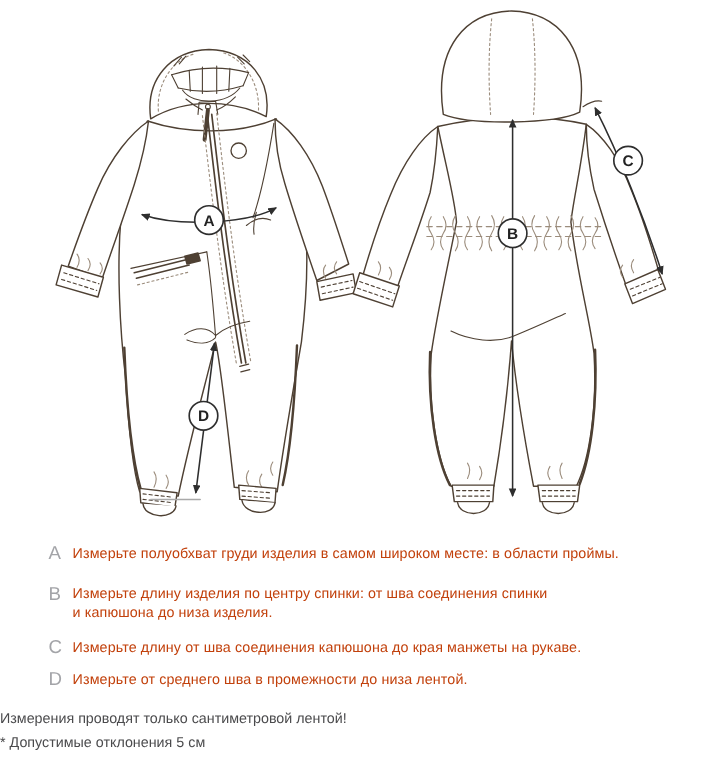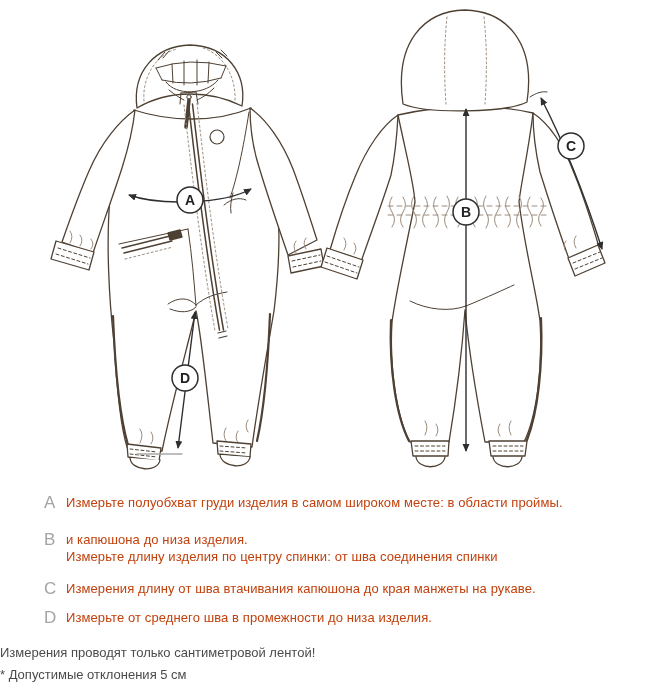--- a/index.html
+++ b/index.html
@@ -217,33 +217,33 @@
   <div class="measure-list">
 
     <div class="measure-row row-a">
       <span class="measure-letter">A</span>
       <div class="measure-text">Измерьте полуобхват груди изделия в самом широком месте: в области проймы.</div>
     </div>
 
     <div class="measure-row row-b">
       <span class="measure-letter">B</span>
       <div class="measure-text">
+        <div>Измерьте длину изделия по центру спинки: от шва соединения спинки</div>
         <div>и капюшона до низа изделия.</div>
-        <div>Измерьте длину изделия по центру спинки: от шва соединения спинки</div>
       </div>
     </div>
 
     <div class="measure-row row-c">
       <span class="measure-letter">C</span>
-      <div class="measure-text">Измерения длину от шва втачивания капюшона до края манжеты на рукаве.</div>
+      <div class="measure-text">Измерьте длину от шва соединения капюшона до края манжеты на рукаве.</div>
     </div>
 
     <div class="measure-row row-d">
       <span class="measure-letter">D</span>
-      <div class="measure-text">Измерьте от среднего шва в промежности до низа изделия.</div>
+      <div class="measure-text">Измерьте от среднего шва в промежности до низа лентой.</div>
     </div>
 
   </div>
 
   <div class="footer-note">
     <div class="footer-line1">Измерения проводят только сантиметровой лентой!</div>
     <div class="footer-line2">* Допустимые отклонения 5 см</div>
   </div>
 
 </div>

